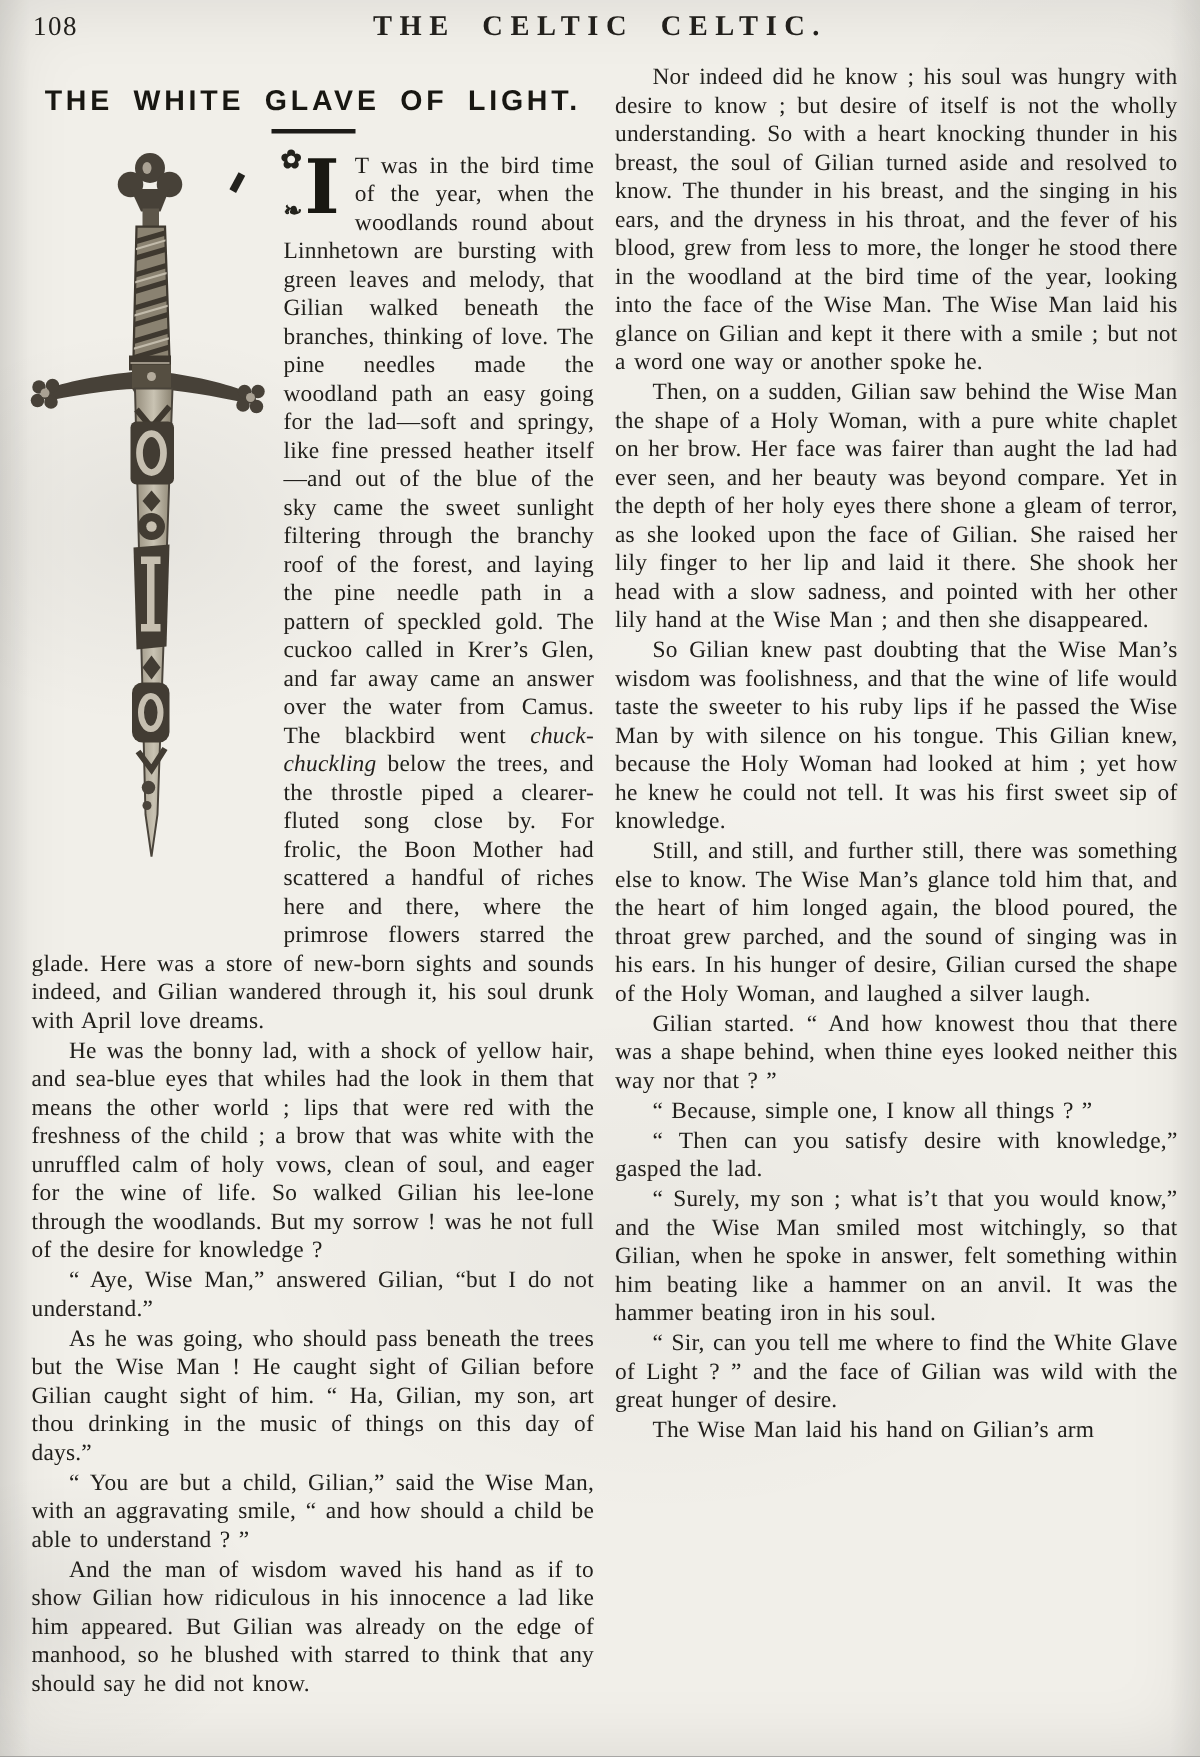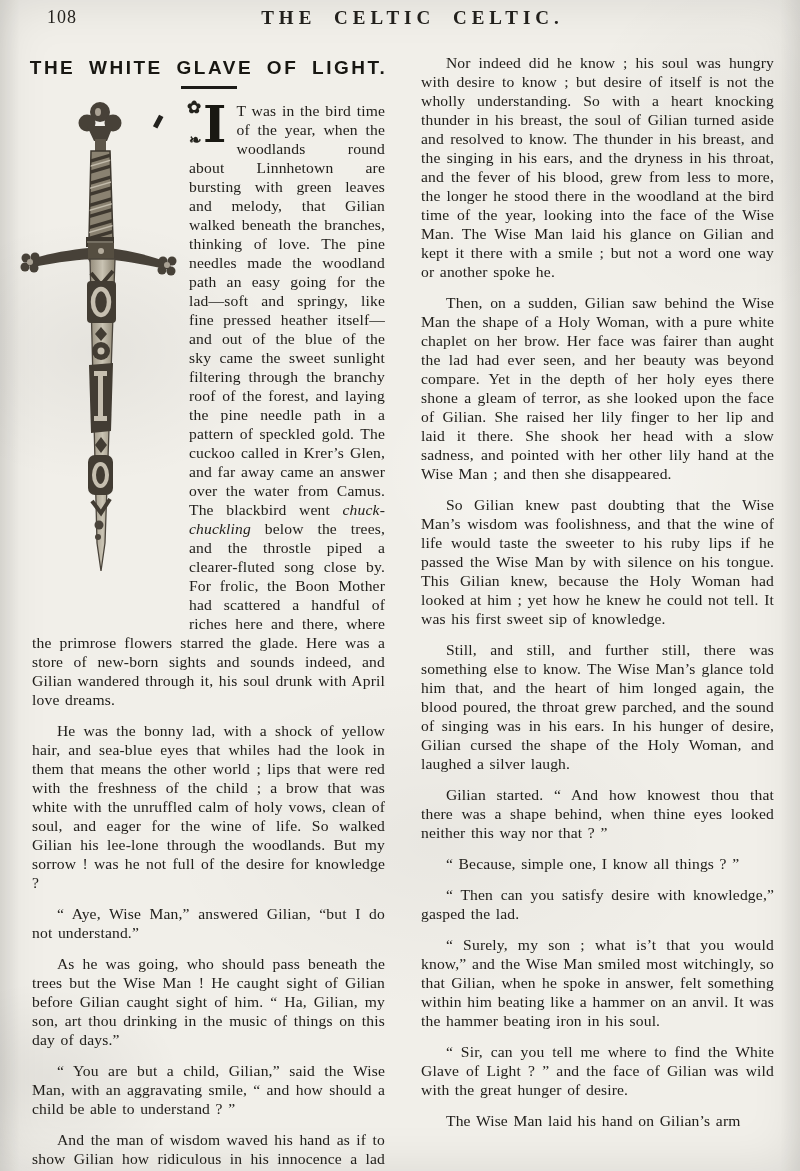--- a/index.html
+++ b/index.html
@@ -13,21 +13,21 @@
     background:
       radial-gradient(ellipse 300px 220px at 12% 30%, rgba(0,0,0,.05), transparent 60%),
       radial-gradient(ellipse 260px 300px at 92% 12%, rgba(0,0,0,.04), transparent 60%),
       radial-gradient(ellipse 420px 260px at 55% 72%, rgba(0,0,0,.035), transparent 65%),
       radial-gradient(ellipse 220px 160px at 6% 92%, rgba(0,0,0,.06), transparent 60%),
       radial-gradient(ellipse 300px 200px at 70% 40%, rgba(255,255,255,.5), transparent 60%),
       linear-gradient(90deg, rgba(0,0,0,.07), transparent 2.5%, transparent 97.5%, rgba(0,0,0,.06)),
       #f1efe9;
     box-shadow: inset 0 0 50px rgba(0,0,0,.10);
   }
-  .page-header{position:relative;height:34px;padding-top:7px;margin-left:25px;}
+  .page-header{position:relative;height:34px;padding-top:7px;}
   .page-number{
     position:absolute;left:22px;top:7px;
     font-size:18px;letter-spacing:1px;
   }
   .journal-title{
     display:block;text-align:center;
     font-size:19px;font-weight:bold;letter-spacing:5px;
     word-spacing:8px;
   }
   .columns{
@@ -40,21 +40,21 @@
     font-family:"Liberation Sans", sans-serif;
     font-size:19px;font-weight:bold;
     letter-spacing:2.5px;word-spacing:6px;
     text-align:center;color:#181712;
   }
   .title-rule{
     width:56px;height:3px;background:#1c1b18;
     margin:7px auto 12px auto;
   }
   .body-text{
-    margin:12px;
+    margin:1px;
     font-size:15.6px;line-height:19px;
     text-align:justify;
     word-spacing:1.5px;letter-spacing:.15px;
     hyphens:none;
   }
   .indent{text-indent:1.6em;}
   .sword-illustration{
     float:left;
     width:158px;height:515px;
     margin:0 11px 2px 0;

